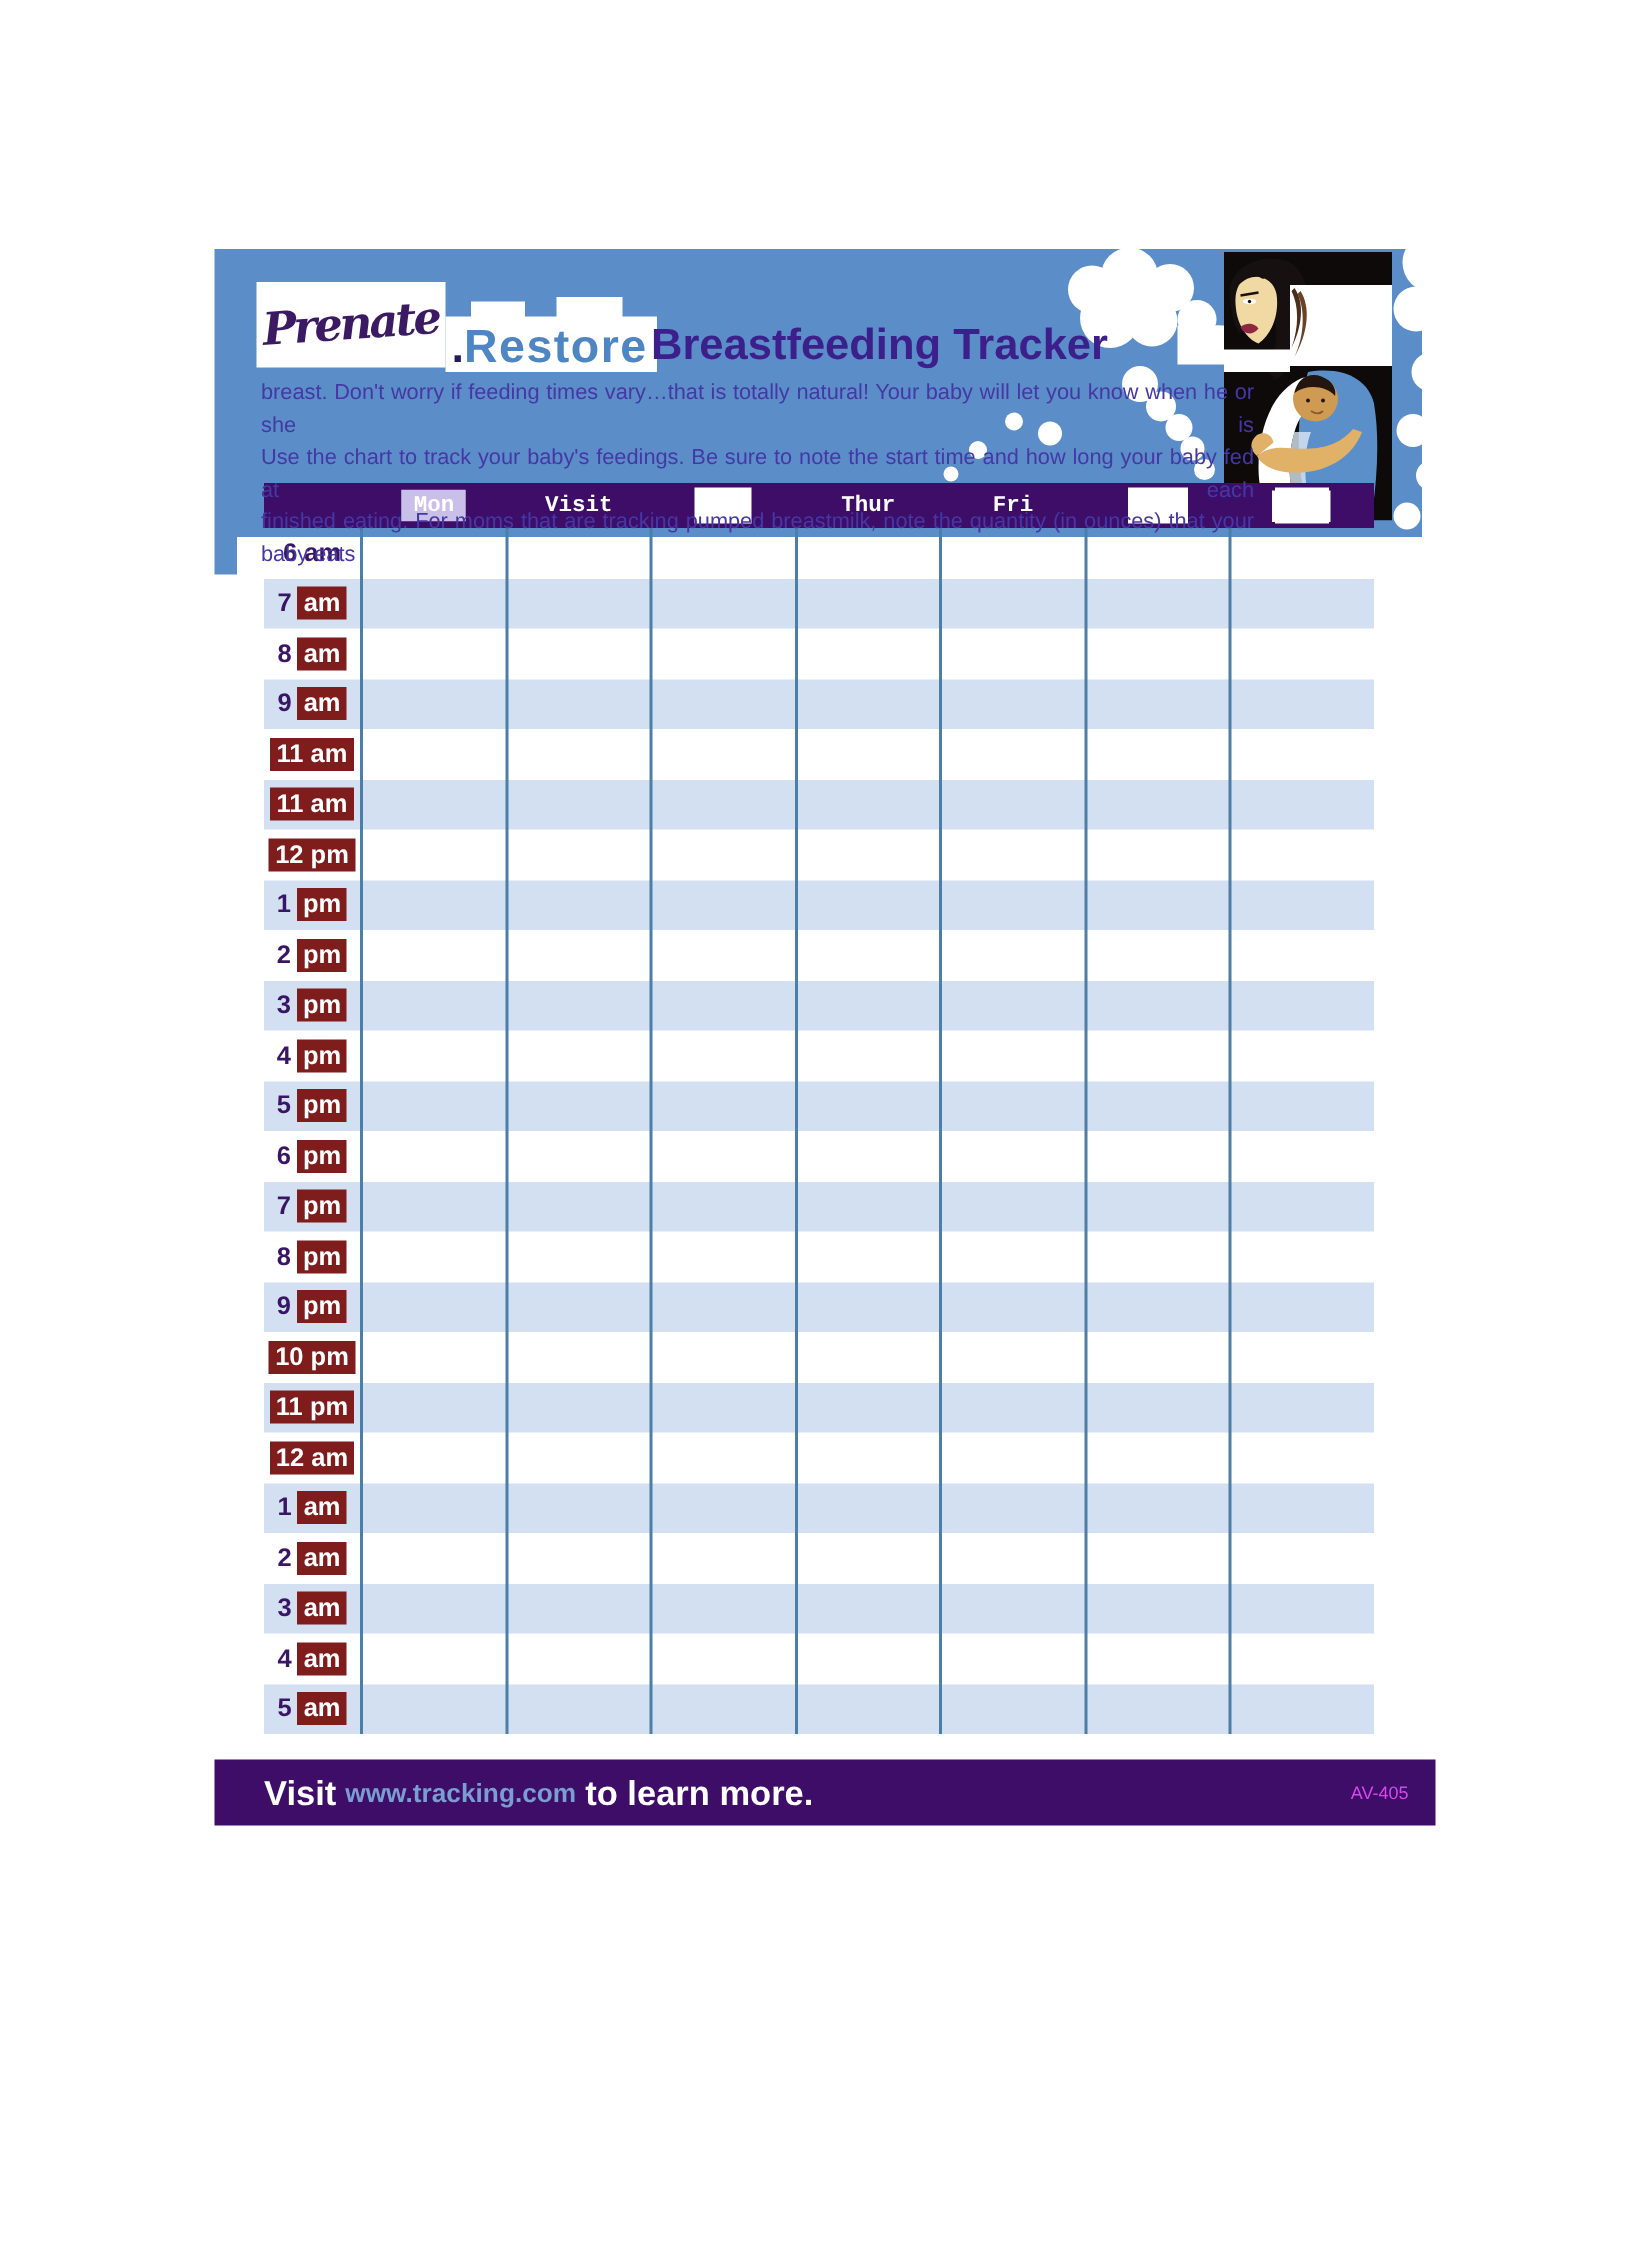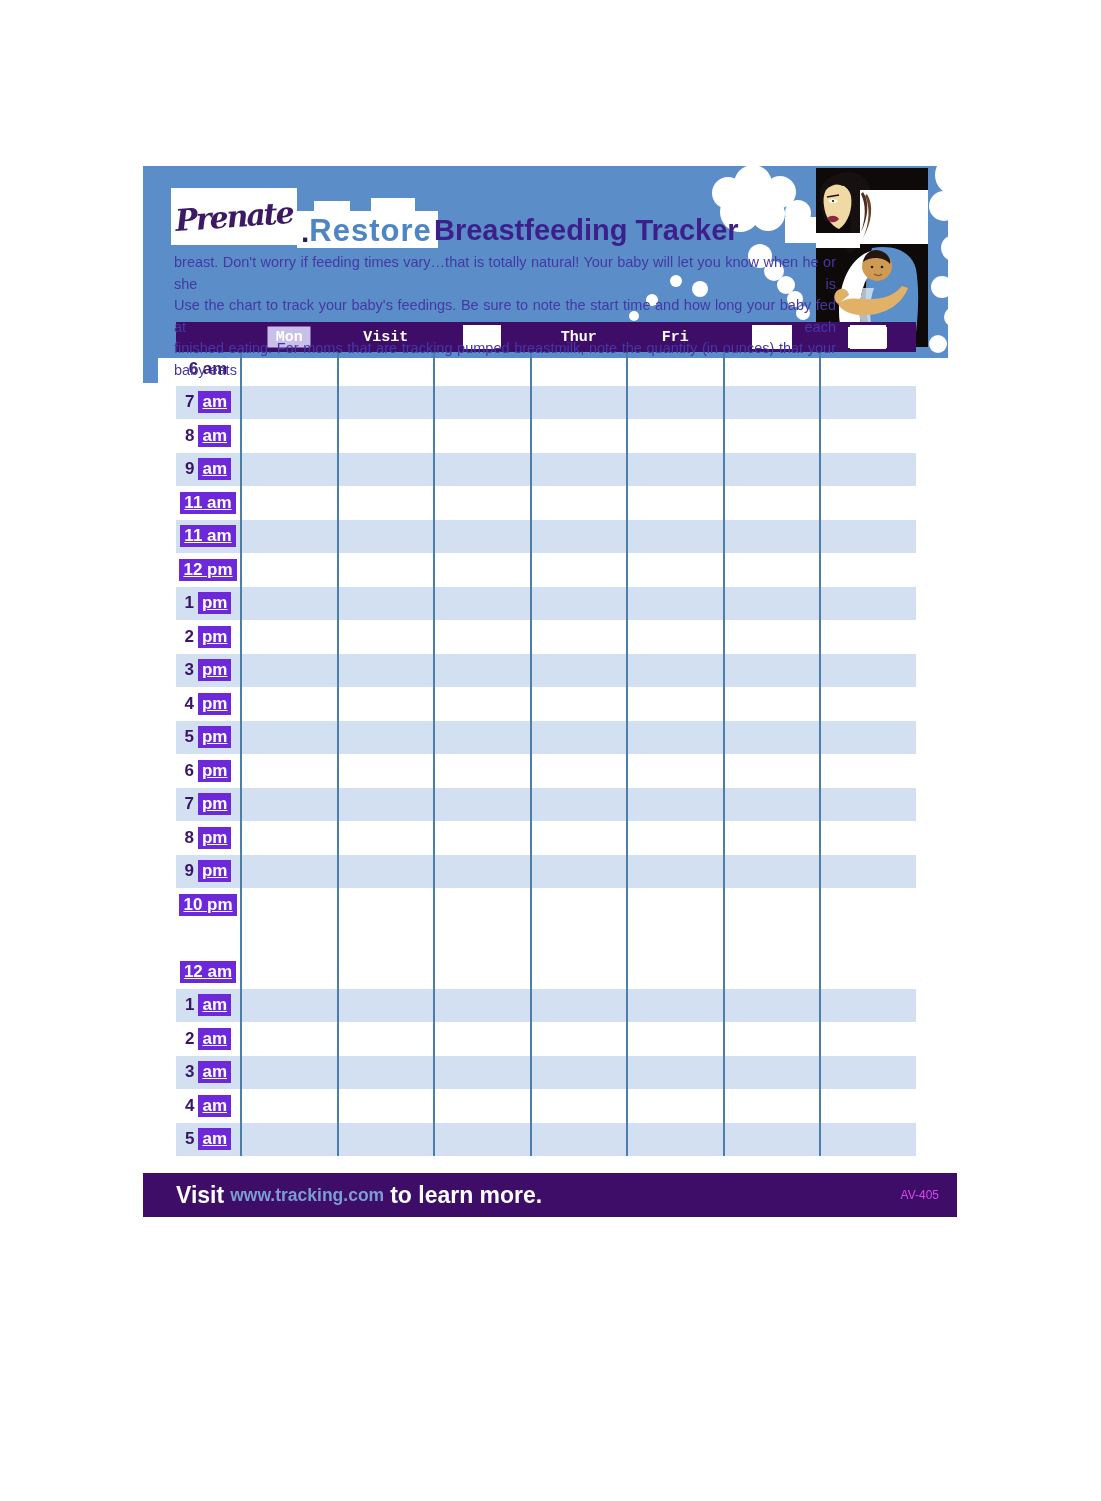--- a/index.html
+++ b/index.html
@@ -40,21 +40,21 @@
   .day-chip{background:#c9c0e9;padding:2px 8px;}
   .day-covered{background:#fff;}
 
   
   #time-grid{left:176px;top:352px;width:740px;height:804px;z-index:2;}
   .trow{position:absolute;left:0;width:740px;height:33.5px;}
   .trow.stripe{background:#d3e0f1;}
   .tlabel{position:absolute;left:2px;top:50%;transform:translateY(-50%);width:60px;
           display:flex;justify-content:center;align-items:center;gap:4px;
           font-weight:bold;font-size:17px;color:#3a1566;white-space:nowrap;}
-  .tboxed{background:#6d28d9;color:#fff;padding:1px 4px;text-decoration:underline;}
+  .tboxed{background:#7f1d1d;color:#fff;padding:1px 4px;}
   .vline{position:absolute;top:0;width:2px;height:804px;background:#4c7ea7;}
 
   
   #footer{left:143px;top:1173px;width:814px;height:44px;background:#3d0d67;z-index:4;
           display:flex;align-items:center;padding-left:33px;box-sizing:border-box;}
   #footer .big{font-weight:bold;font-size:23px;color:#fff;}
   #footer .url{font-weight:bold;font-size:17.5px;color:#7b9ed2;margin:0 6px;}
   #footer .code{margin-left:auto;padding-right:18px;font-size:12px;color:#d946ef;}
 </style>
 </head>
@@ -248,20 +248,25 @@
         <div class="tlabel">
           <span>9</span>
           <span class="tboxed">pm</span>
         </div>
       </div>
       <div class="trow" style="top: 536px;">
         <div class="tlabel">
           <span class="tboxed">10 pm</span>
         </div>
       </div>
+      <div class="trow stripe" style="top: 569.5px;">
+        <div class="tlabel">
+          <span class="tboxed">11 pm</span>
+        </div>
+      </div>
       <div class="trow" style="top: 603px;">
         <div class="tlabel">
           <span class="tboxed">12 am</span>
         </div>
       </div>
       <div class="trow stripe" style="top: 636.5px;">
         <div class="tlabel">
           <span>1</span>
           <span class="tboxed">am</span>
         </div>

